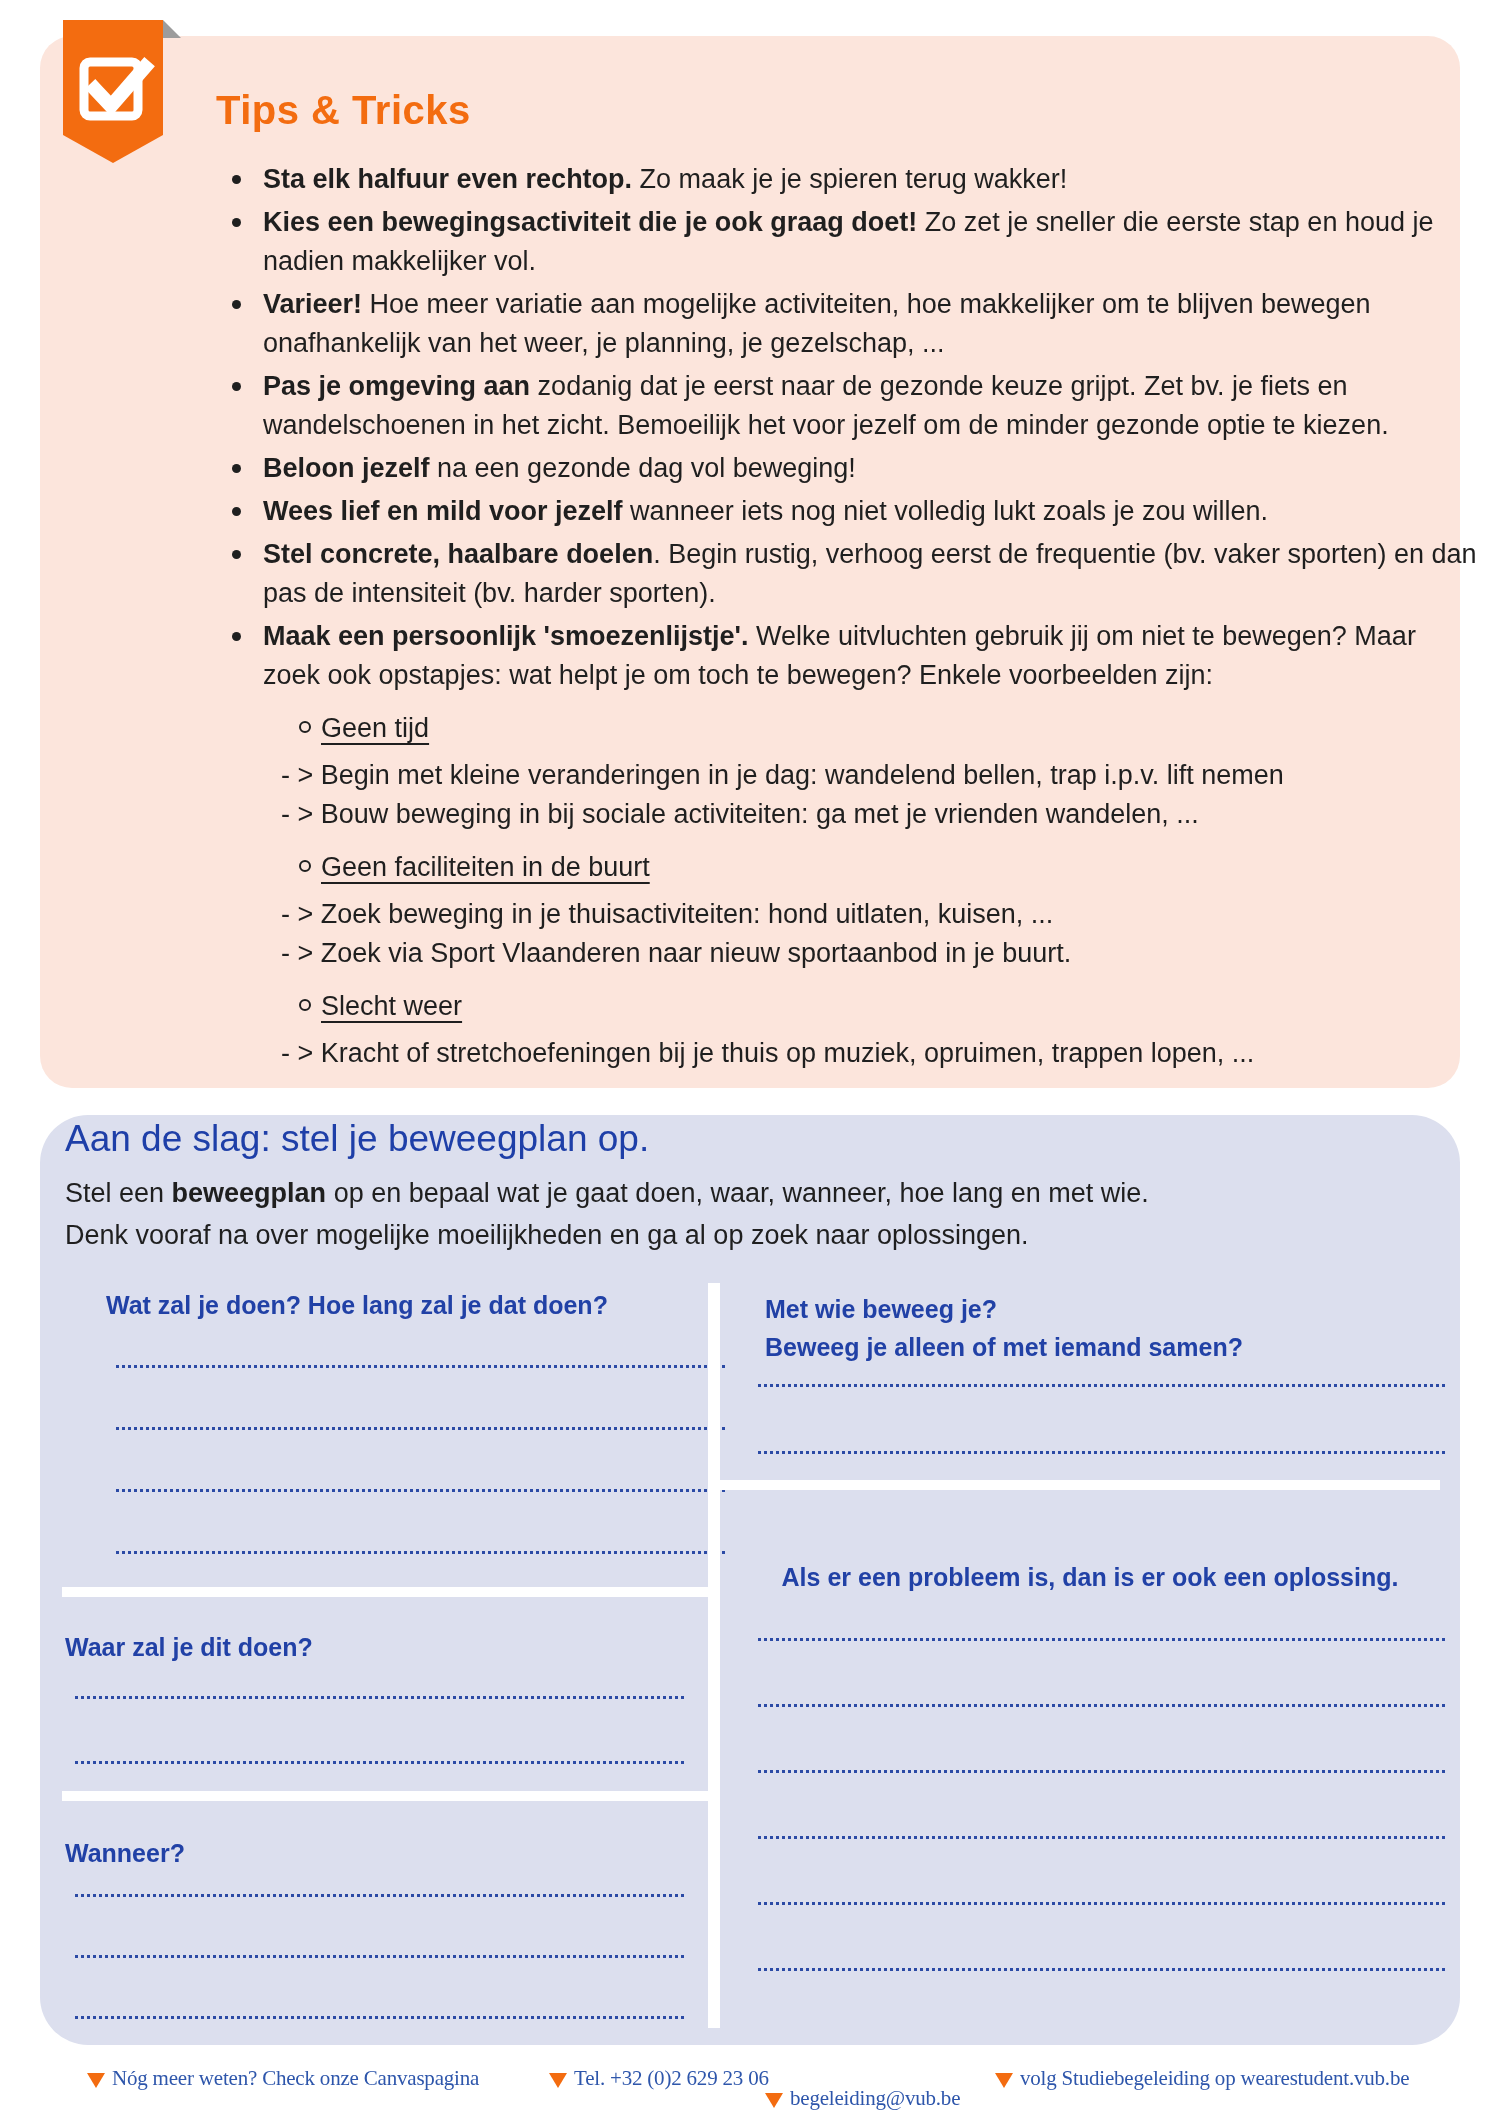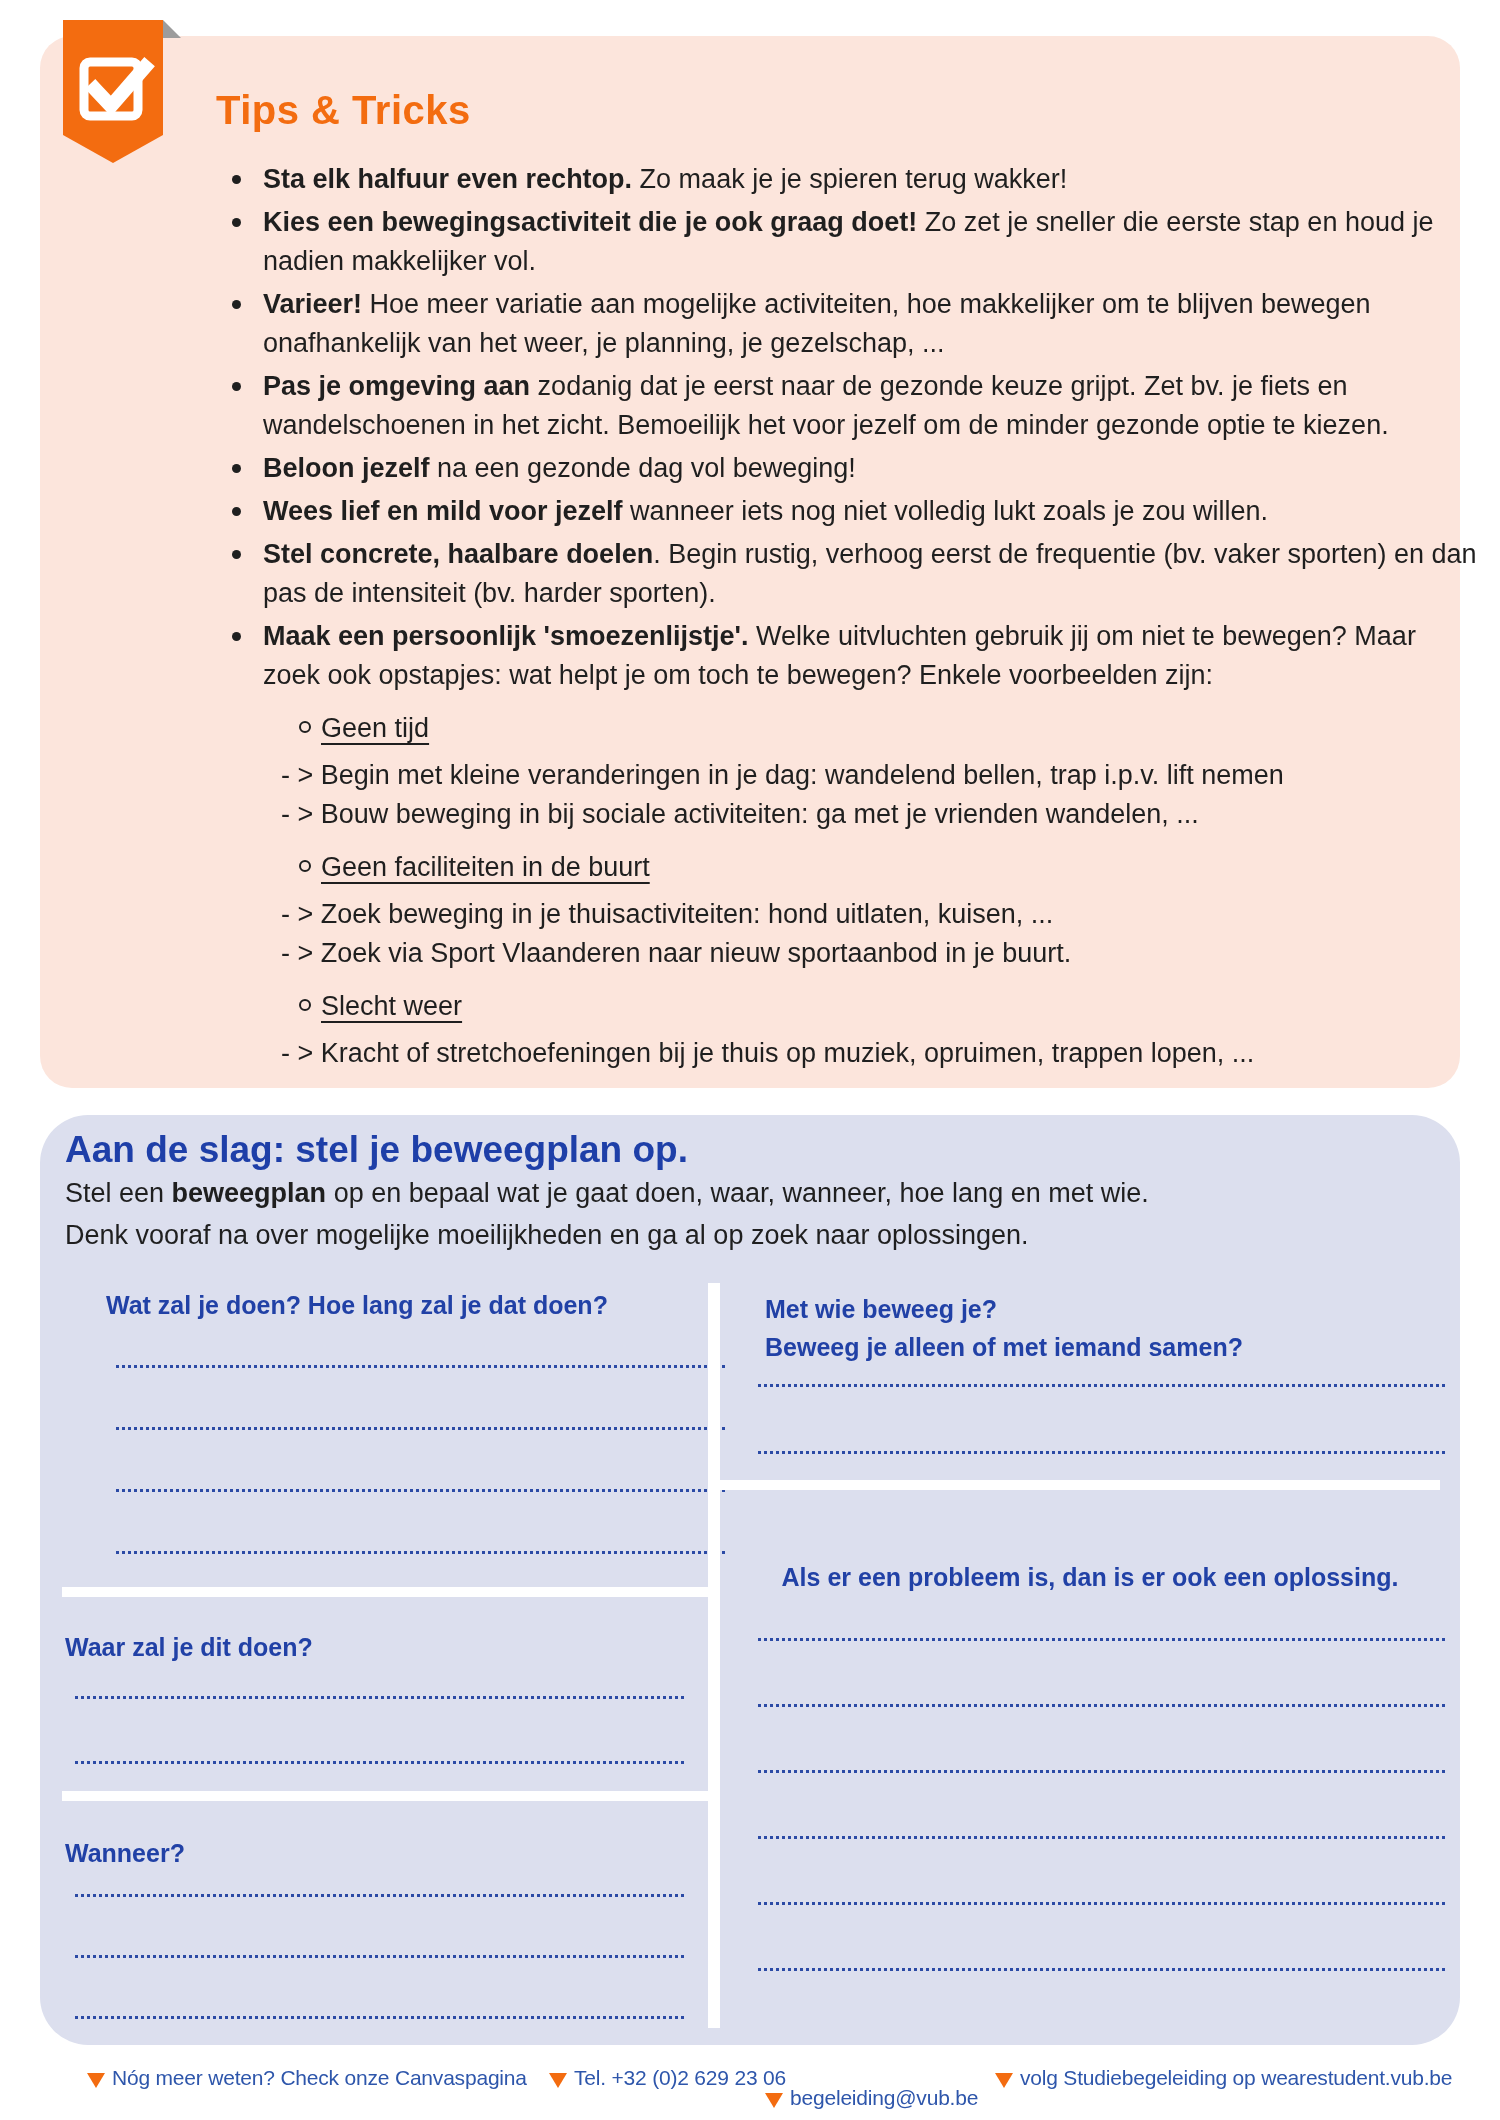--- a/index.html
+++ b/index.html
@@ -42,22 +42,22 @@
     width:8px; height:8px; border:2.5px solid #1f1f1f; border-radius:50%; background:transparent;
   }
   .excuse-sol { margin-left:18px; }
 
   
   .plan-panel {
     position:absolute; left:40px; top:1115px; width:1420px; height:930px;
     background:#dcdfee; border-radius:48px;
   }
   .plan-title {
-    position:absolute; left:25px; top:14px;
-    font-size:37px; font-weight:700; color:#1e3fa8;
+    position:absolute; left:25px; top:3px;
+    font-size:37px; font-weight:400; color:#1e3fa8;
   }
   .plan-intro {
     position:absolute; left:25px; top:57px;
     font-size:27px; line-height:42px; color:#1f1f1f; width:1370px;
   }
   .plan-intro b { font-weight:700; }
 
   .q-label { font-size:25px; font-weight:700; color:#2141a6; line-height:30px; }
   .q-label-2l { font-size:25px; font-weight:700; color:#2141a6; line-height:38px; }
 
@@ -93,21 +93,21 @@
   .sec-r2 .dotline:first-of-type { margin-top:45px; }
   .sec-r2 .dotline + .dotline { margin-top:62px; }
 
   .divider { position:absolute; background:#ffffff; }
   .div-vert { left:668px; top:168px; width:12px; height:745px; }
   .div-l1 { left:22px; top:472px; width:646px; height:10px; }
   .div-l2 { left:22px; top:676px; width:646px; height:10px; }
   .div-r1 { left:668px; top:365px; width:732px; height:10px; }
 
   
-  .footer { position:absolute; left:0; top:2066px; width:1212px; height:40px; }
+  .footer { position:absolute; left:0; top:2066px; width:1212px; height:40px;font-family:Liberation Serif, serif; }
   .footer-item {
     position:absolute; display:flex; align-items:center; gap:7px;
     font-size:21px; color:#2e56ab; letter-spacing:-0.2px; white-space:nowrap;
   }
   .footer-item:nth-child(1) { left:87px; }
   .footer-item:nth-child(2) { left:549px; }
   .footer-item:nth-child(3) { left:765px;margin-top:20px; }
   .footer-item:nth-child(4) { left:995px; }
   .tri {
     display:inline-block; width:0; height:0; margin-top:4px;

